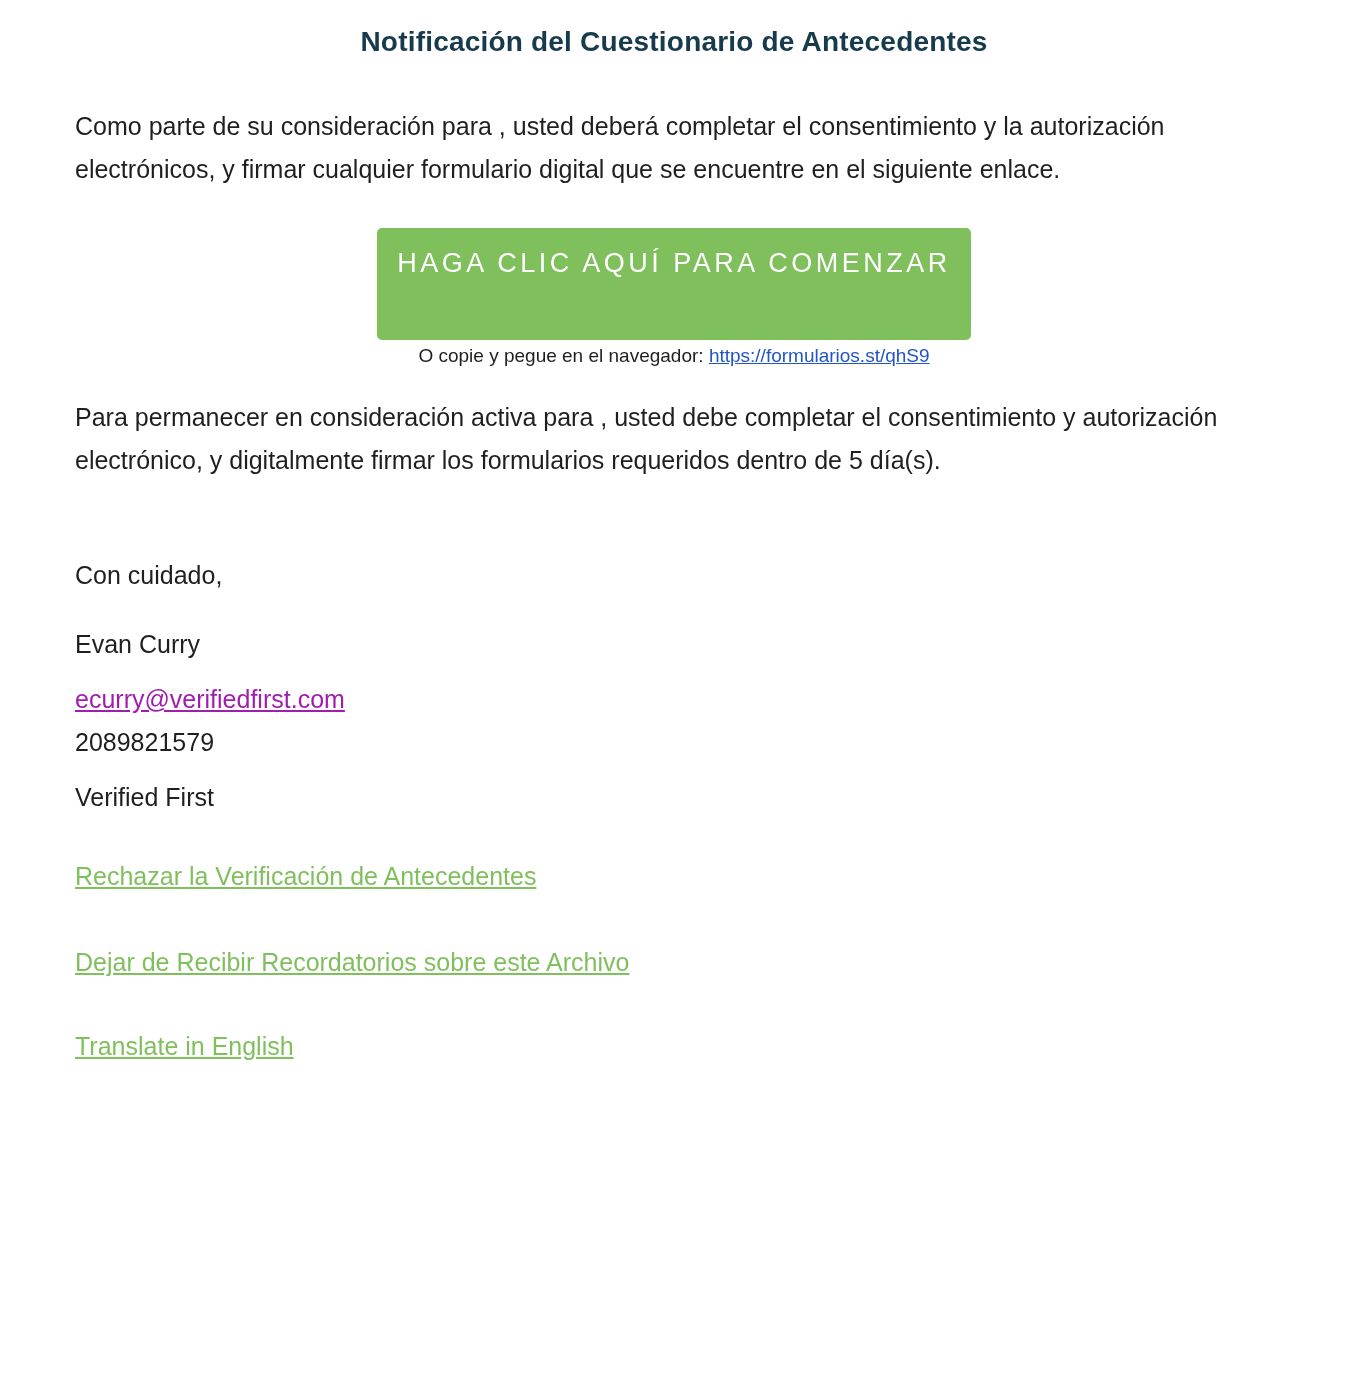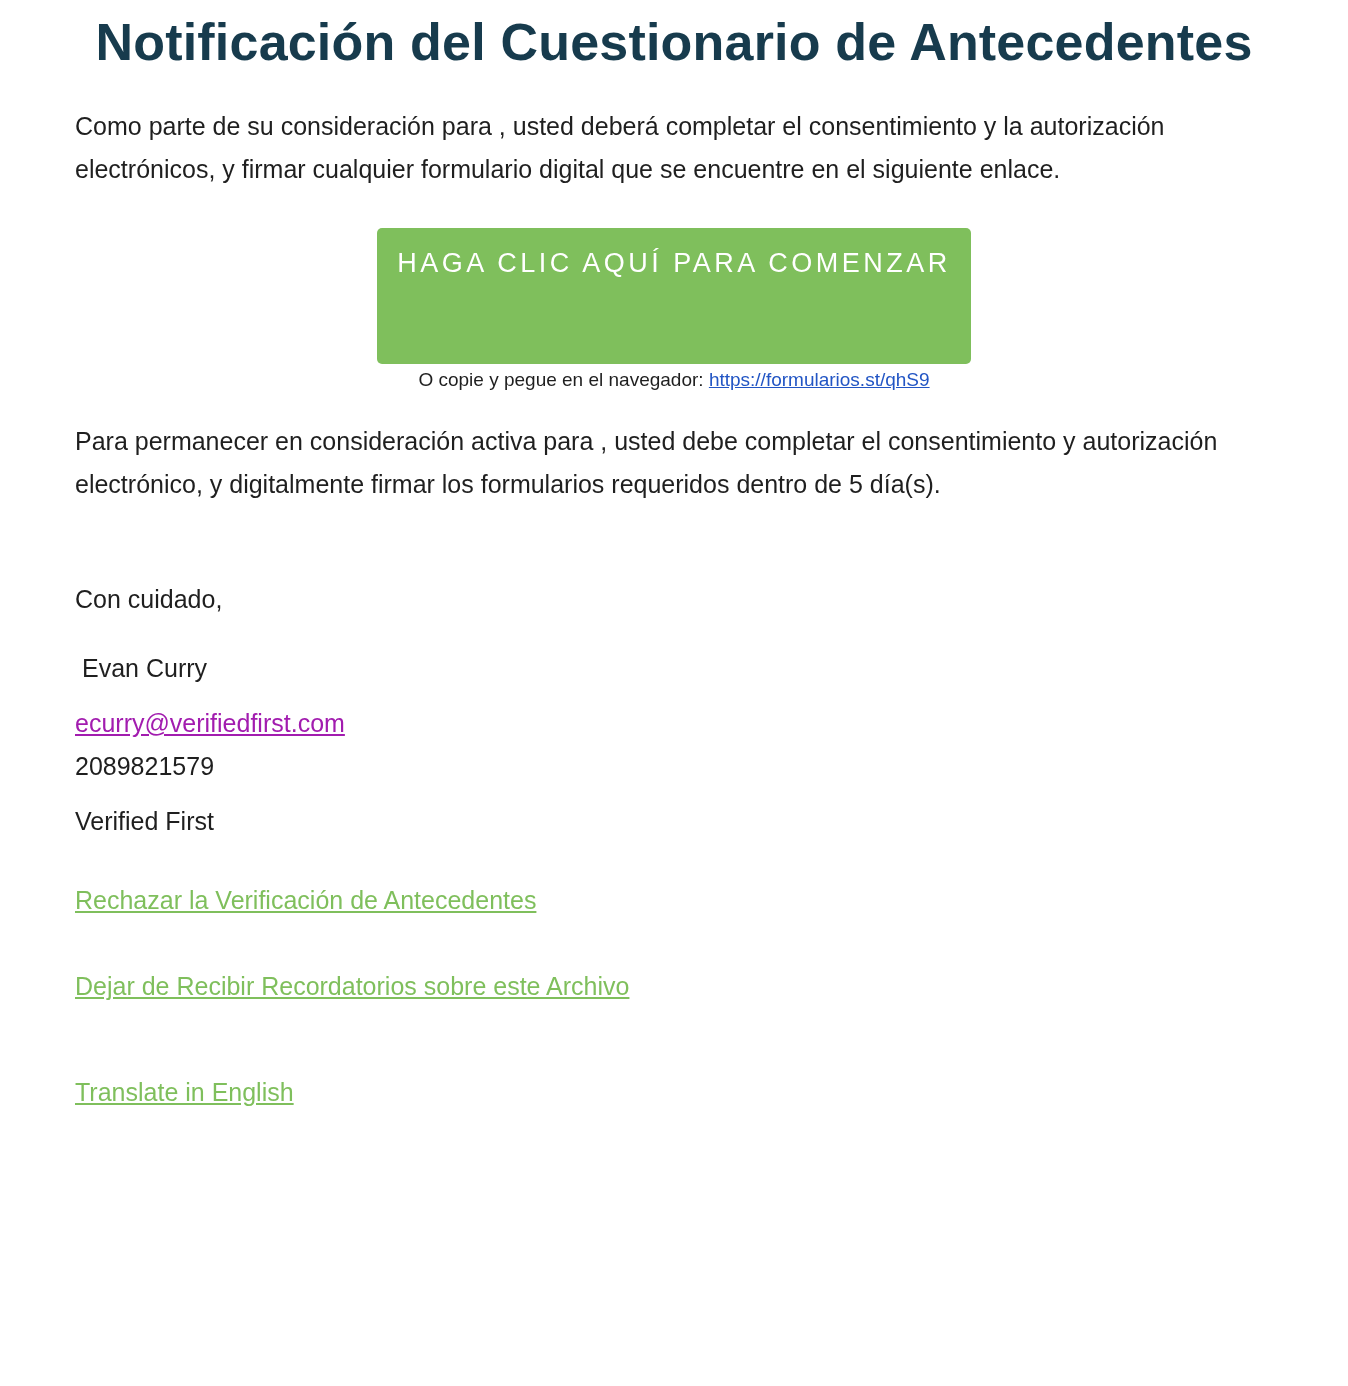--- a/index.html
+++ b/index.html
@@ -1,36 +1,36 @@
 <!DOCTYPE html>
 <html><head>
 <meta charset="utf-8">
 <style>
   html, body { margin: 0; padding: 0; background: #ffffff; }
   body { width: 1348px; height: 1386px; overflow: hidden; font-family: "Liberation Sans", sans-serif; color: #1f1f1f; }
-  .title { text-align: center; margin: 0; padding-top: 16px; font-size: 52px; font-weight: bold; color: #173b4d; line-height: 52px; letter-spacing: 0.2px; }
+  .title { text-align: center; margin: 0; padding-top: 16px; font-size: 28px; font-weight: bold; color: #173b4d; line-height: 52px; letter-spacing: 0.2px; }
   .content { padding: 0 75px; }
   .p { font-size: 25px; line-height: 43px; margin: 0; color: #1f1f1f; }
   .greet { margin-top: 59px; }
   .intro { margin-top: 37px; }
   .cta-wrap { text-align: center; margin-top: 37px; }
-  .cta { display: inline-block; width: 594px; height: 136px; background: #7fbf5c; border-radius: 5px; color: #ffffff; font-size: 27px; letter-spacing: 3.5px; line-height: 42px; box-sizing: border-box; padding-top: 14px; text-decoration: none; }
+  .cta { display: inline-block; width: 594px; height: 112px; background: #7fbf5c; border-radius: 5px; color: #ffffff; font-size: 27px; letter-spacing: 3.5px; line-height: 42px; box-sizing: border-box; padding-top: 14px; text-decoration: none; }
   .copy { text-align: center; font-size: 19px; margin-top: 4px; color: #1f1f1f; line-height: 24px; }
   .copy a { color: #2255c4; text-decoration: underline; }
   .para2 { margin-top: 36px; }
   .para3 { margin-top: 28px; }
   .closing { margin-top: 72px; }
-  .sig-name { margin-top: 26px; margin-left: 7px; }
+  .sig-name { margin-top: 26px; }
   .sig-email { margin-top: 12px; display: block; color: #a21caf; text-decoration: underline; font-size: 25px; line-height: 43px; }
   .sig-phone { font-size: 25px; line-height: 43px; margin: 0; }
   .sig-company { margin-top: 12px; }
   .link { display: block; color: #7fbf5c; text-decoration: underline; font-size: 25px; line-height: 43px; }
   .l1 { margin-top: 36px; }
   .l2 { margin-top: 43px; }
-  .l3 { margin-top: 63px; }
+  .l3 { margin-top: 41px; }
 </style>
 </head>
 <body>
 
 <h1 class="title">Notificación del Cuestionario de Antecedentes</h1>
 
 <div class="content">
   <p class="p intro">Como parte de su consideración para , usted deberá completar el consentimiento y la autorización electrónicos, y firmar cualquier formulario digital que se encuentre en el siguiente enlace.</p>
 </div>
 

